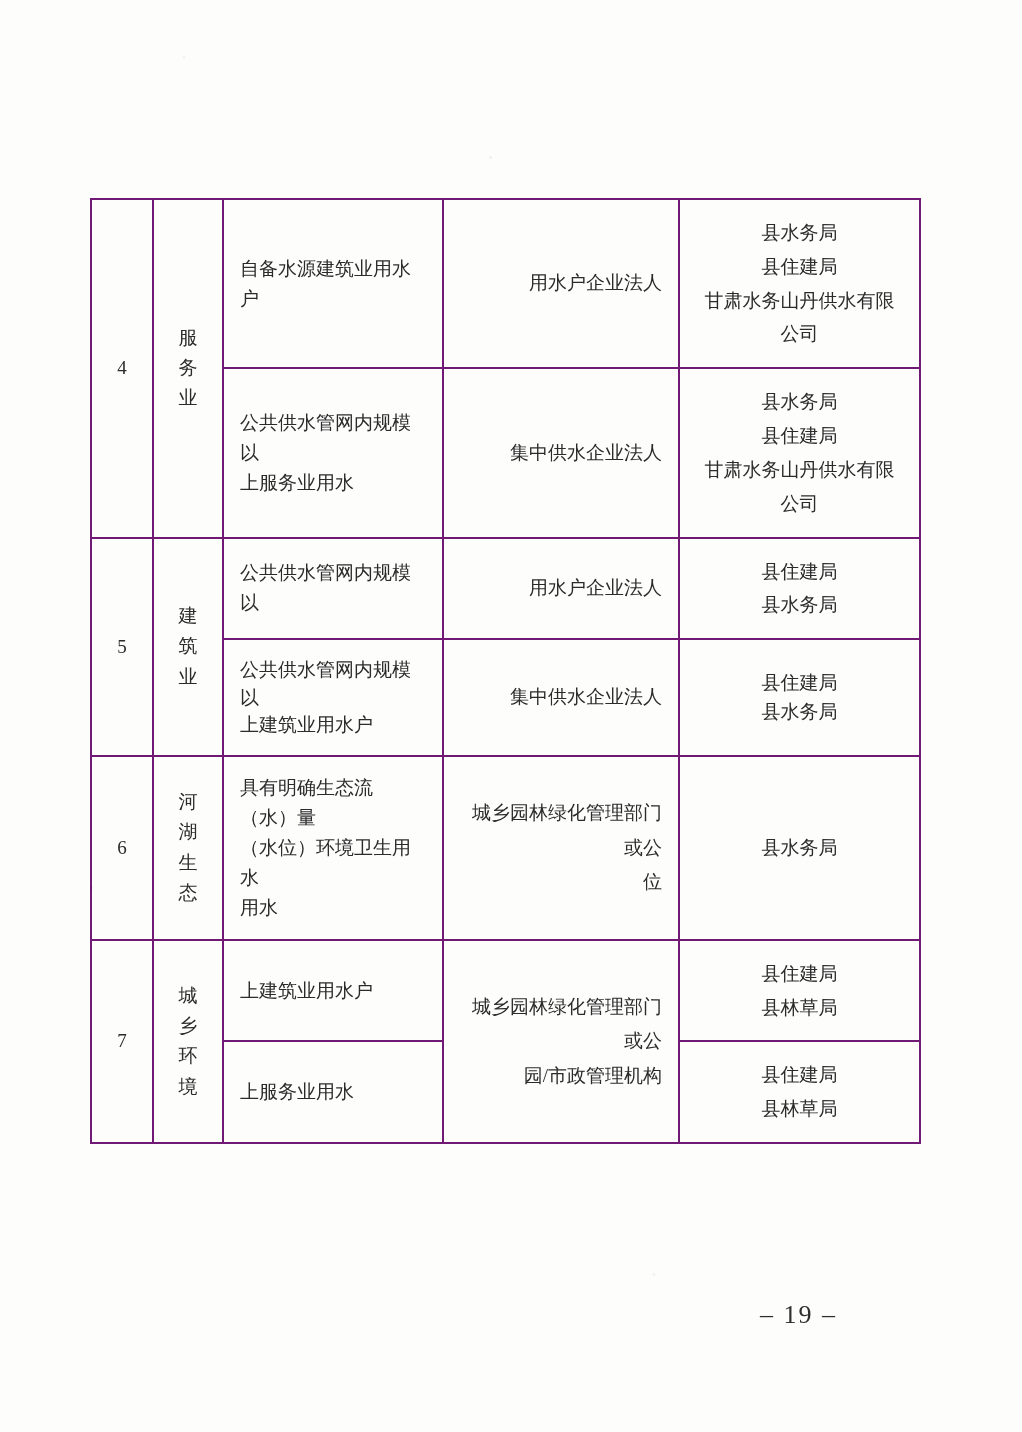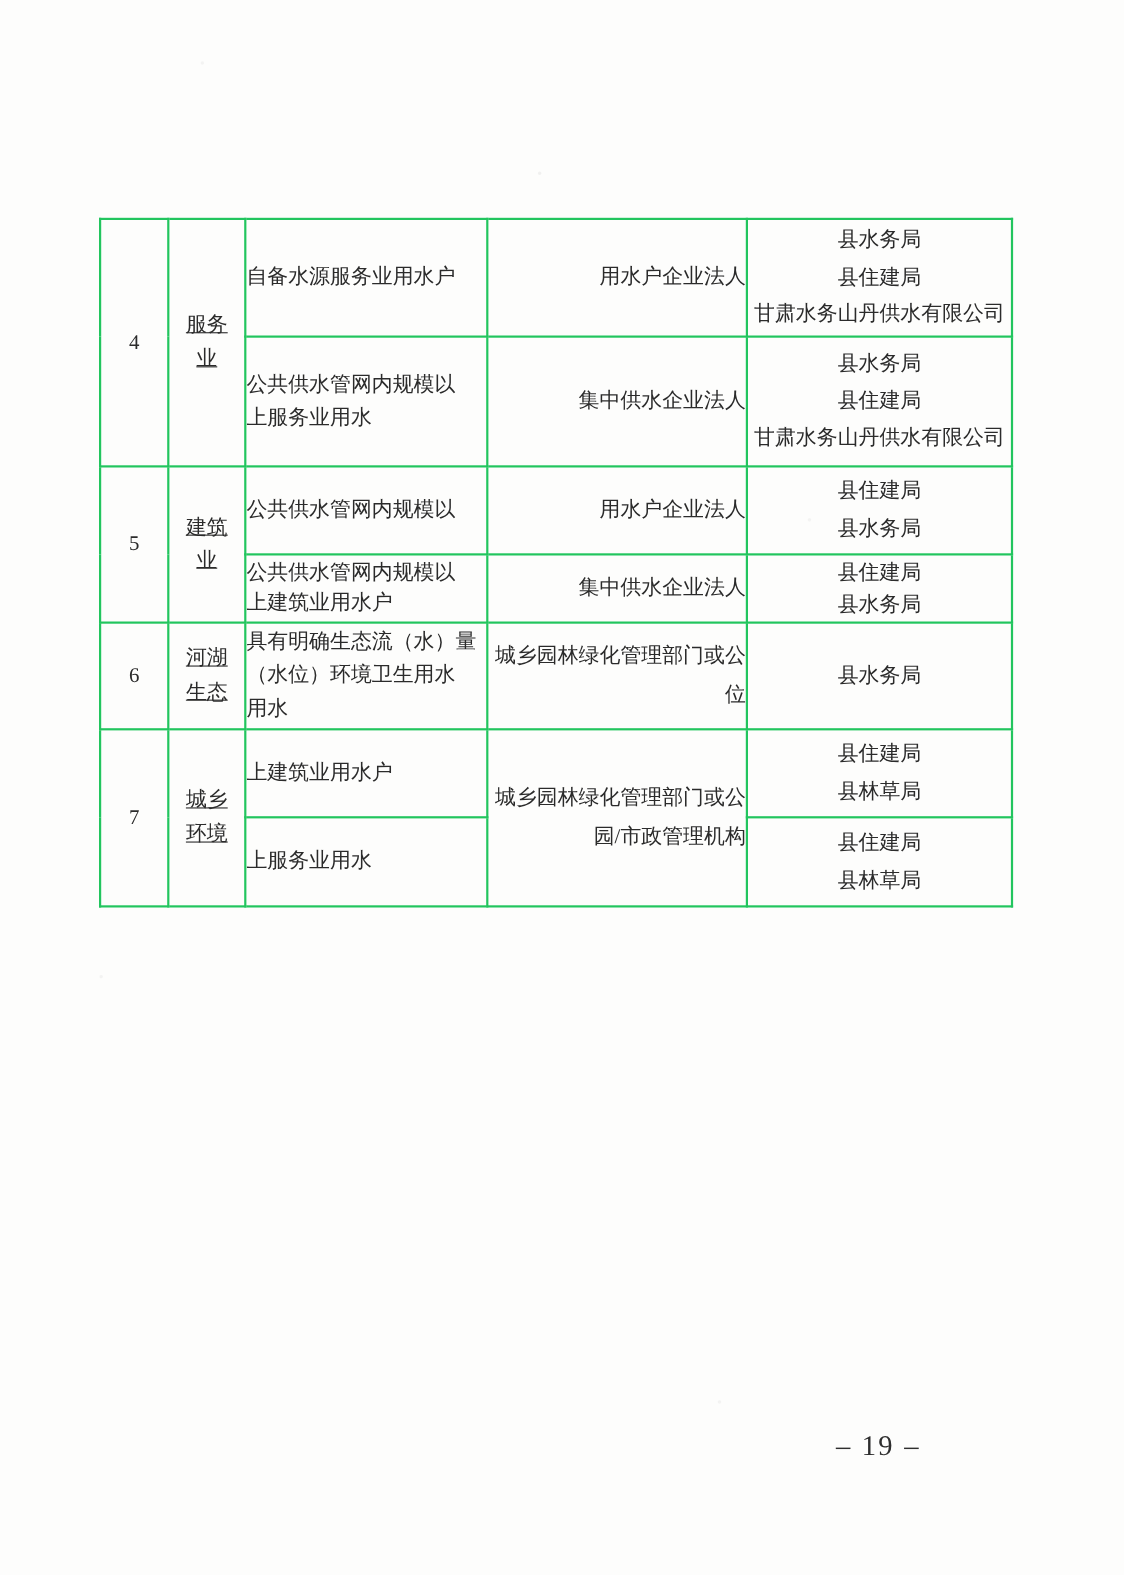--- a/index.html
+++ b/index.html
@@ -35,36 +35,35 @@
 
   table.water-table {
     position: absolute;
     left: 90px;
     top: 198px;
     width: 829px;
     border-collapse: collapse;
     table-layout: fixed;
   }
   table.water-table td {
-    border: 2px solid #22c55e;
+    border: 2px solid #701a75;
     font-size: 19px;
     color: #2b2b2b;
     vertical-align: middle;
     white-space: pre-line;
     overflow: hidden;
-    padding: 0;
+    padding: 16px;
   }
   td.c-idx {
     text-align: center;
     font-size: 20px;
   }
   td.c-cat {
     text-align: center;
     line-height: 1.6;
-    text-decoration: underline;
   }
   td.c-use {
     text-align: left;
     padding: 2px 5px 2px 10px;
     line-height: 1.58;
   }
   td.c-ent {
     text-align: right;
     padding: 2px 4px 2px 9px;
     line-height: 1.82;
@@ -99,21 +98,21 @@
       <col style="width:220px">
       <col style="width:236px">
       <col style="width:241px">
     </colgroup>
     <tbody>
 
       <tr style="height:107px">
         <td class="c-idx" rowspan="2">4</td>
         <td class="c-cat" rowspan="2">服务
 业</td>
-        <td class="c-use">自备水源服务业用水户</td>
+        <td class="c-use">自备水源建筑业用水户</td>
         <td class="c-ent">用水户企业法人</td>
         <td class="c-dep">县水务局
 县住建局
 甘肃水务山丹供水有限公司</td>
       </tr>
       <tr style="height:118px">
         <td class="c-use">公共供水管网内规模以
 上服务业用水</td>
         <td class="c-ent">集中供水企业法人</td>
         <td class="c-dep">县水务局

